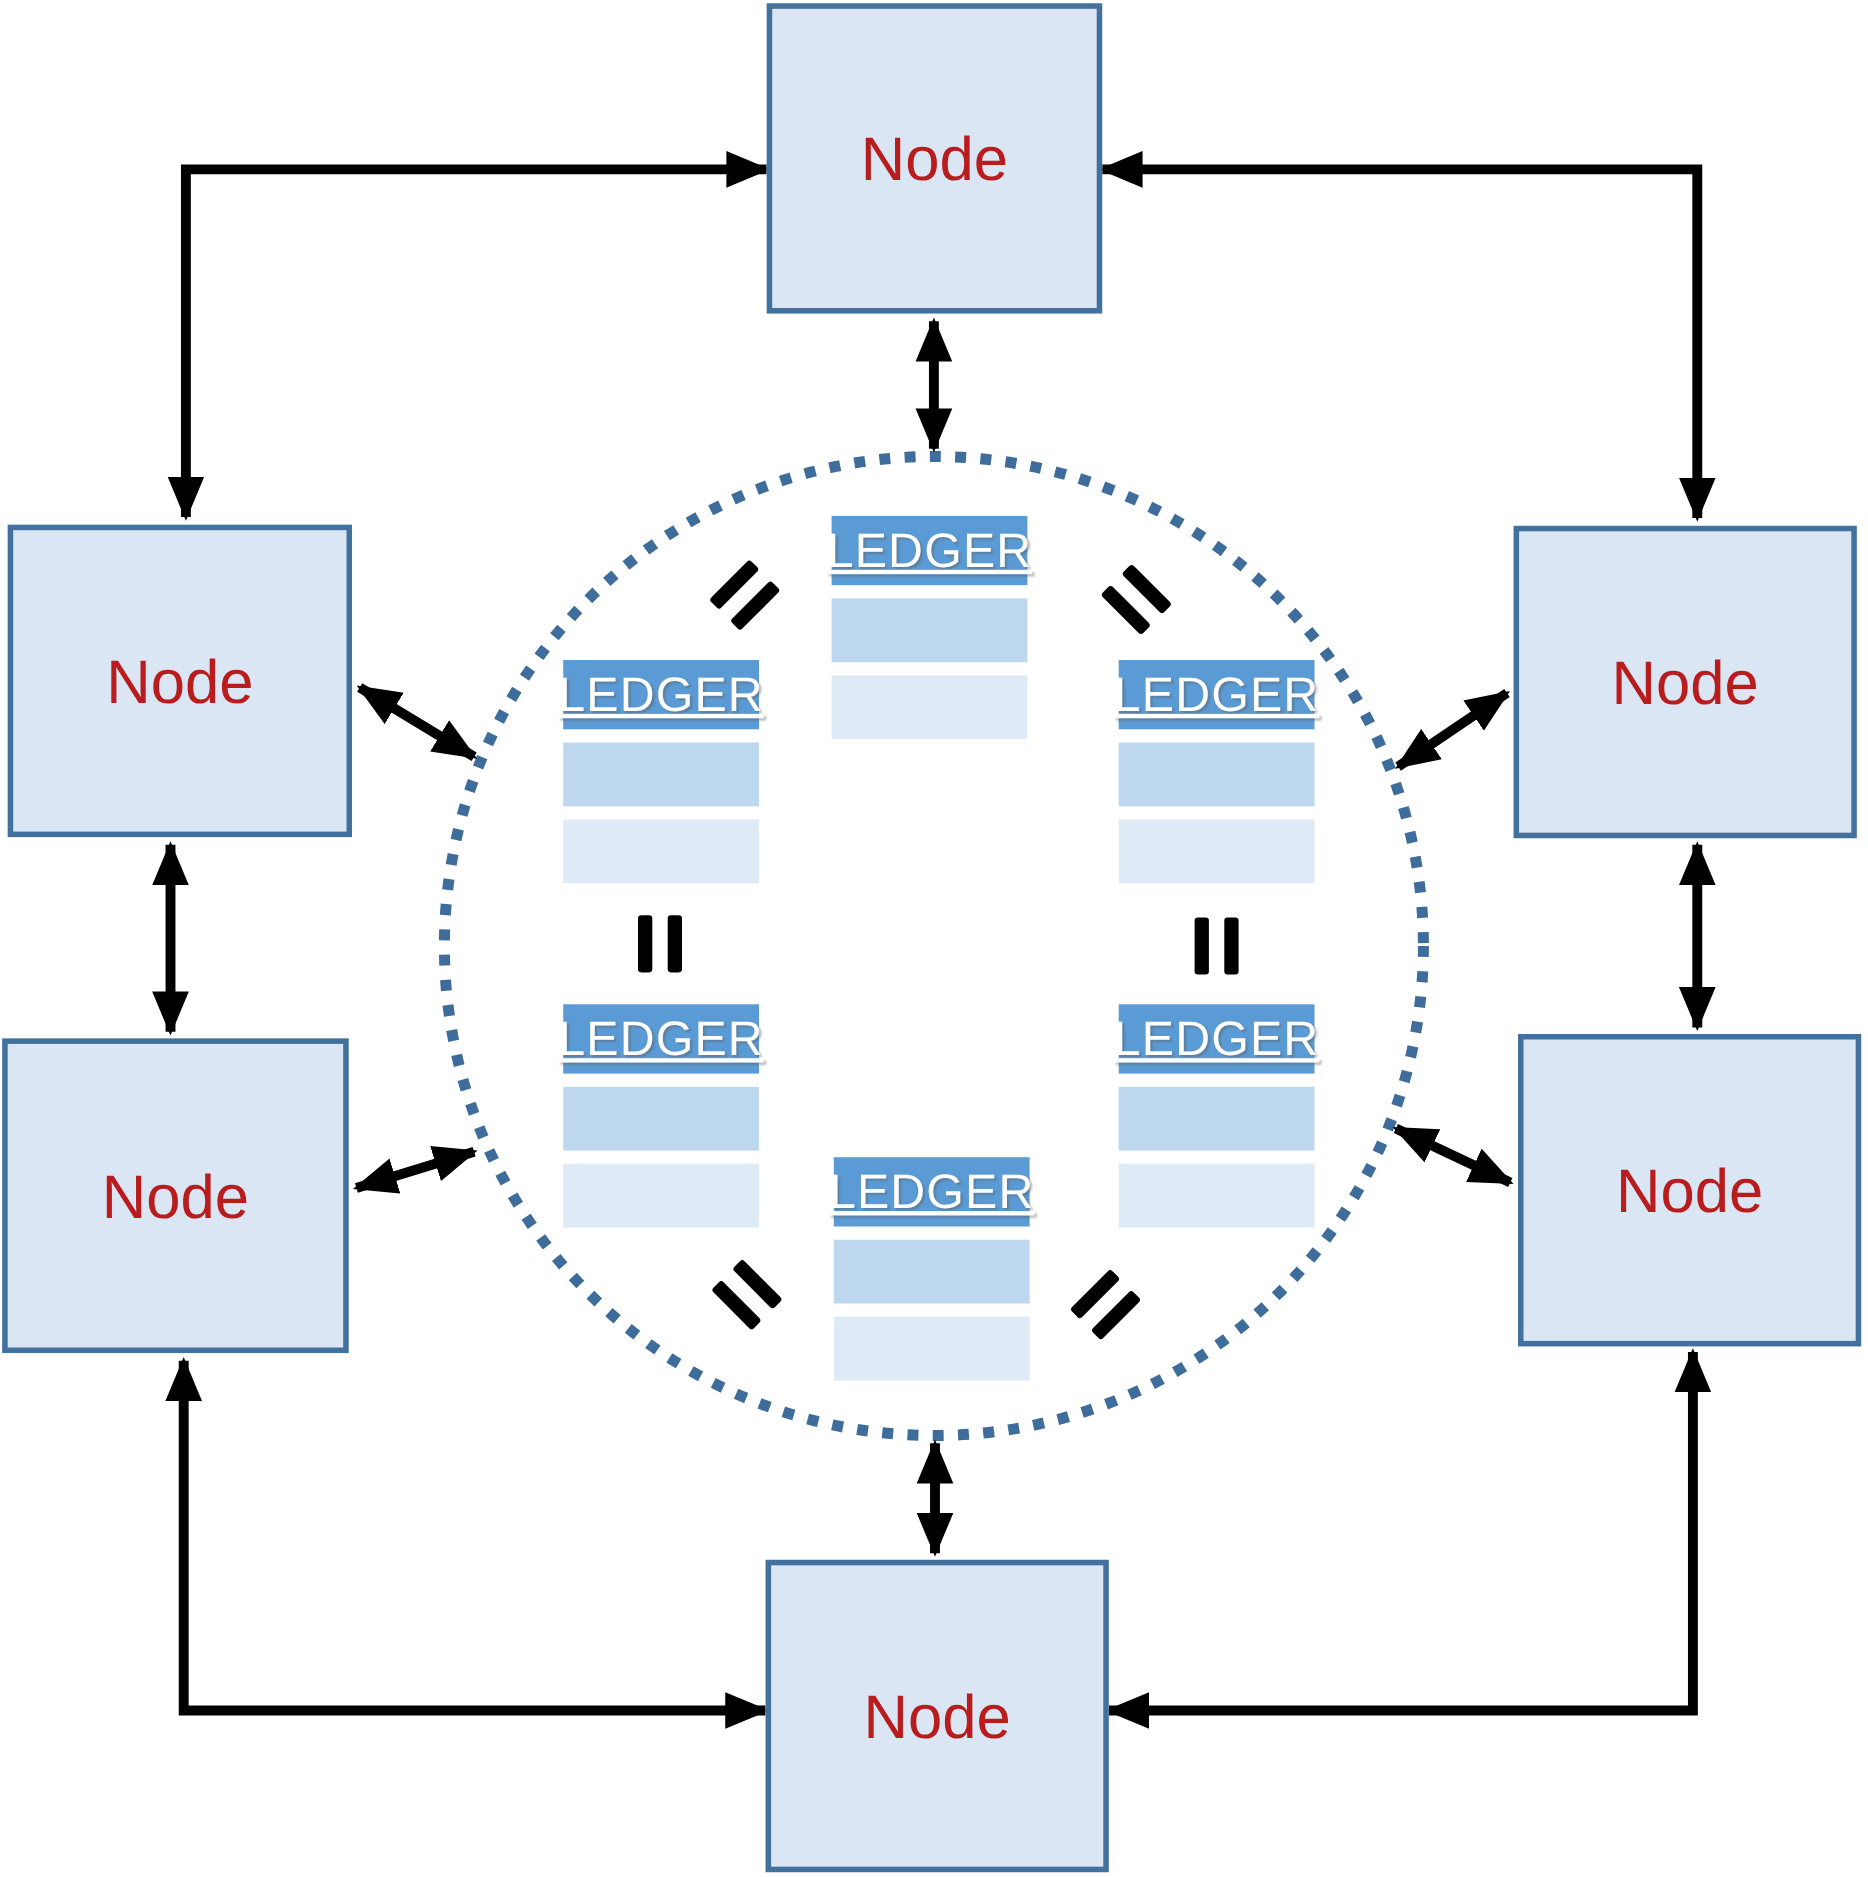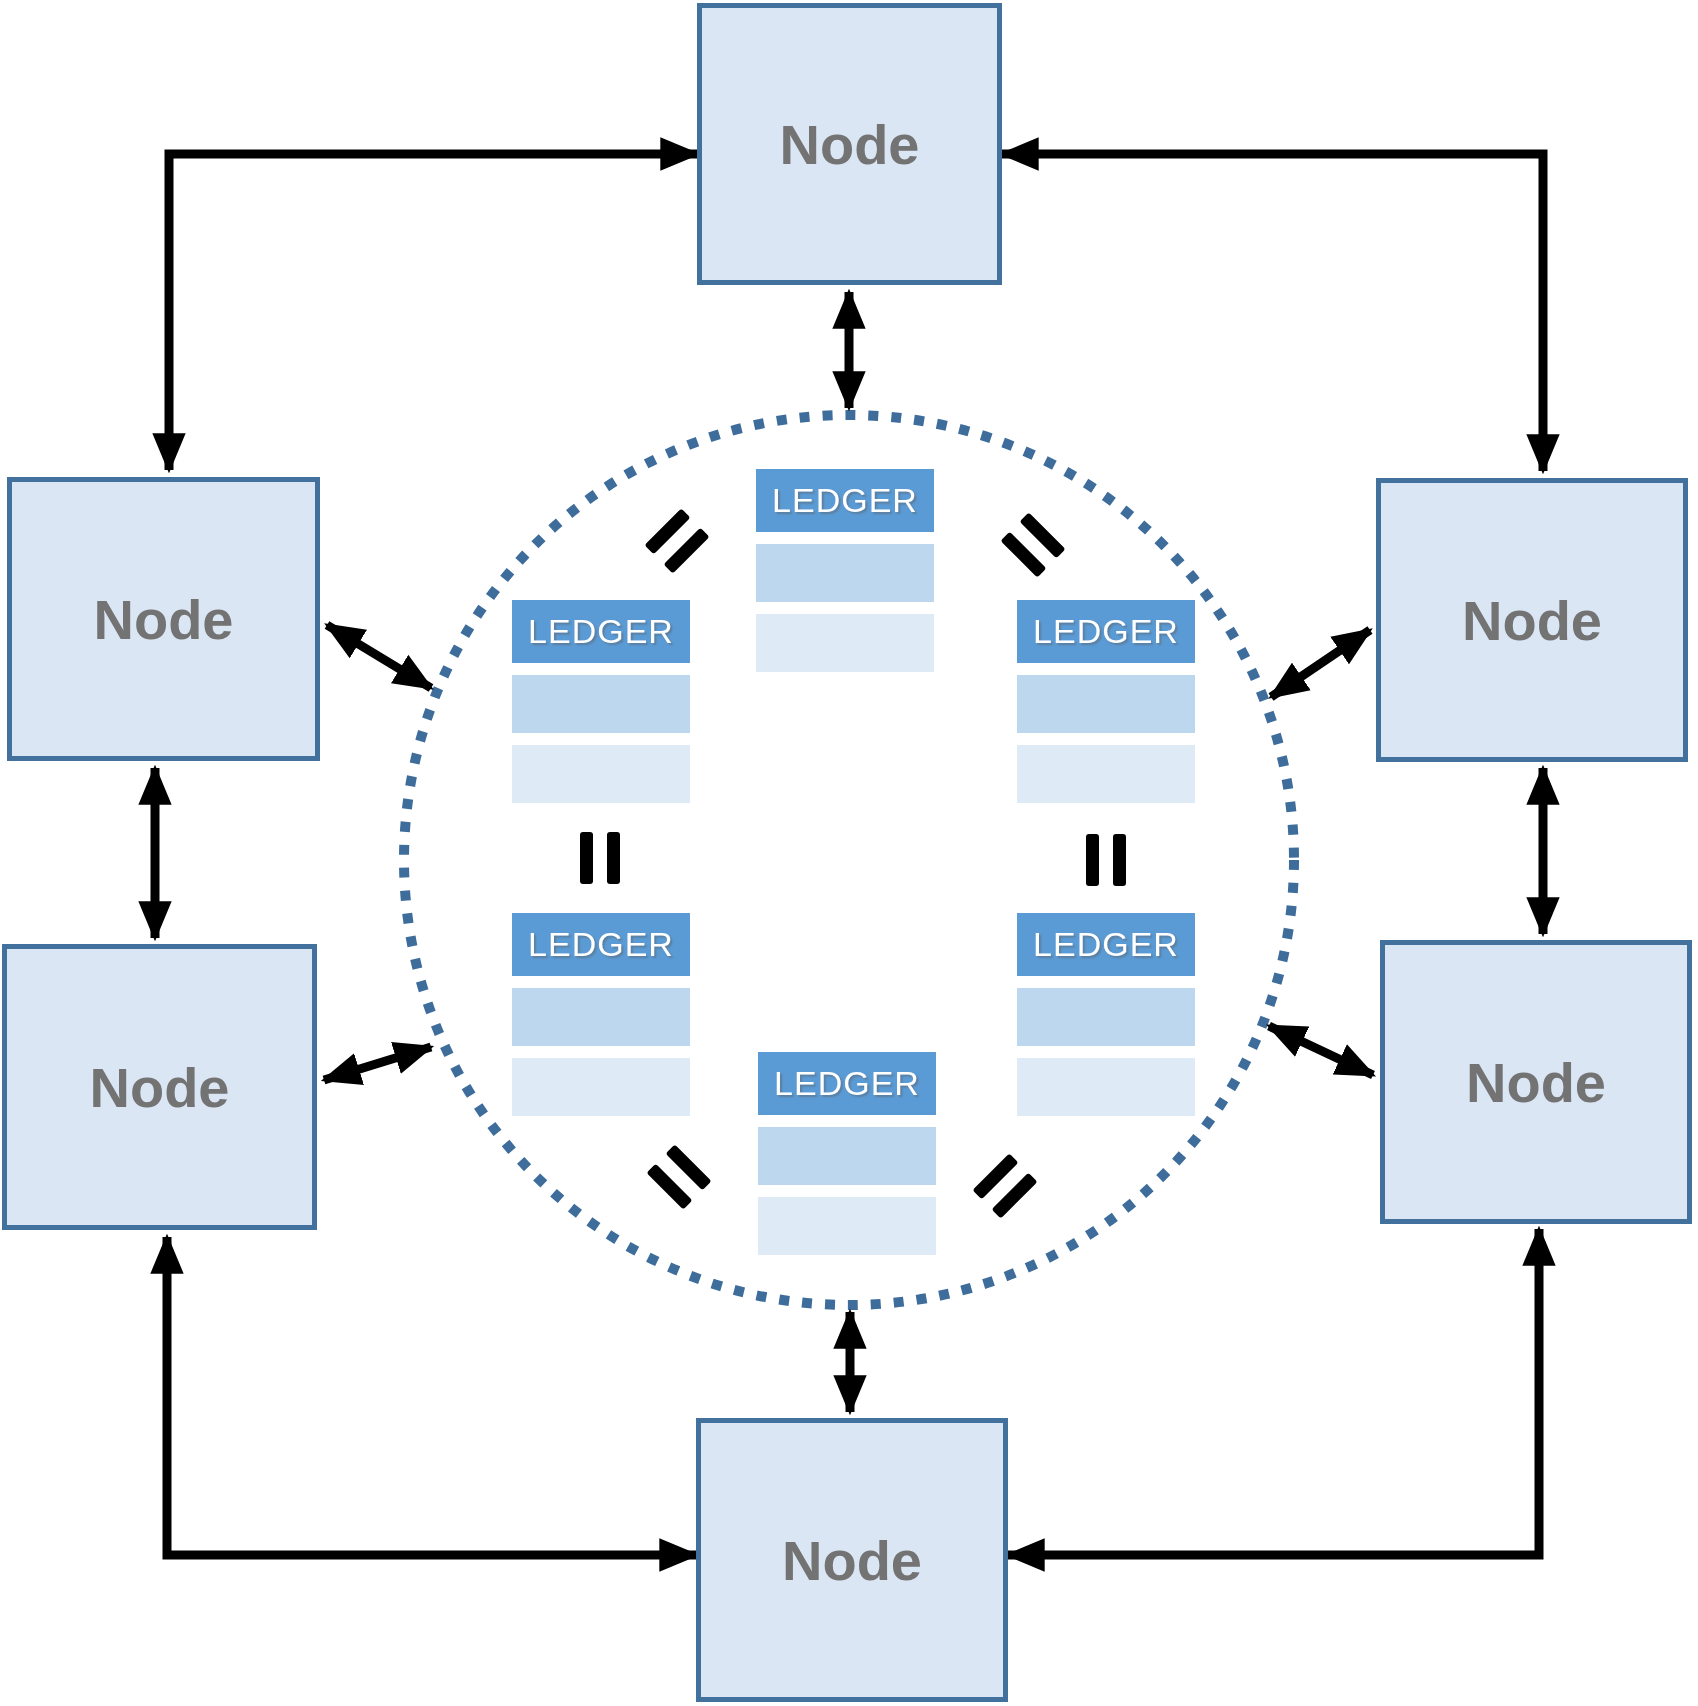--- a/index.html
+++ b/index.html
@@ -7,28 +7,29 @@
     position:relative;width:1698px;height:1706px;background:#ffffff;overflow:hidden;
     font-family:"Liberation Sans", sans-serif;
   }
   #connectors{position:absolute;left:0;top:0;width:1698px;height:1706px;}
   .node{
     position:absolute;box-sizing:border-box;
     background:#dbe6f4;border:5px solid #41719c;
     display:flex;align-items:center;justify-content:center;
   }
   .node span{
-    font-size:56px;font-weight:bold;color:#737373;letter-spacing:0px;
+    font-size:56px;font-weight:normal;color:#b91c1c;letter-spacing:0px;
   }
   .ledger{position:absolute;width:178px;}
   .ledger .hdr{
     box-sizing:border-box;height:63px;background:#5b9bd5;color:#ffffff;
     display:flex;align-items:center;justify-content:center;
-    font-size:34px;letter-spacing:1px;
+    font-size:44px;letter-spacing:1px;
     text-shadow:2px 2px 2px rgba(90,90,90,0.45);
+    text-decoration:underline;
   }
   .ledger .row1{height:58px;margin-top:12px;background:#bdd7ee;}
   .ledger .row2{height:58px;margin-top:12px;background:#deeaf6;}
   .consensus{
     position:absolute;left:653px;top:826px;width:400px;height:80px;
     display:flex;align-items:center;justify-content:center;
     font-size:64px;font-weight:bold;color:#000000;white-space:nowrap;
   }
   .eq{
     position:absolute;width:52px;height:40px;

